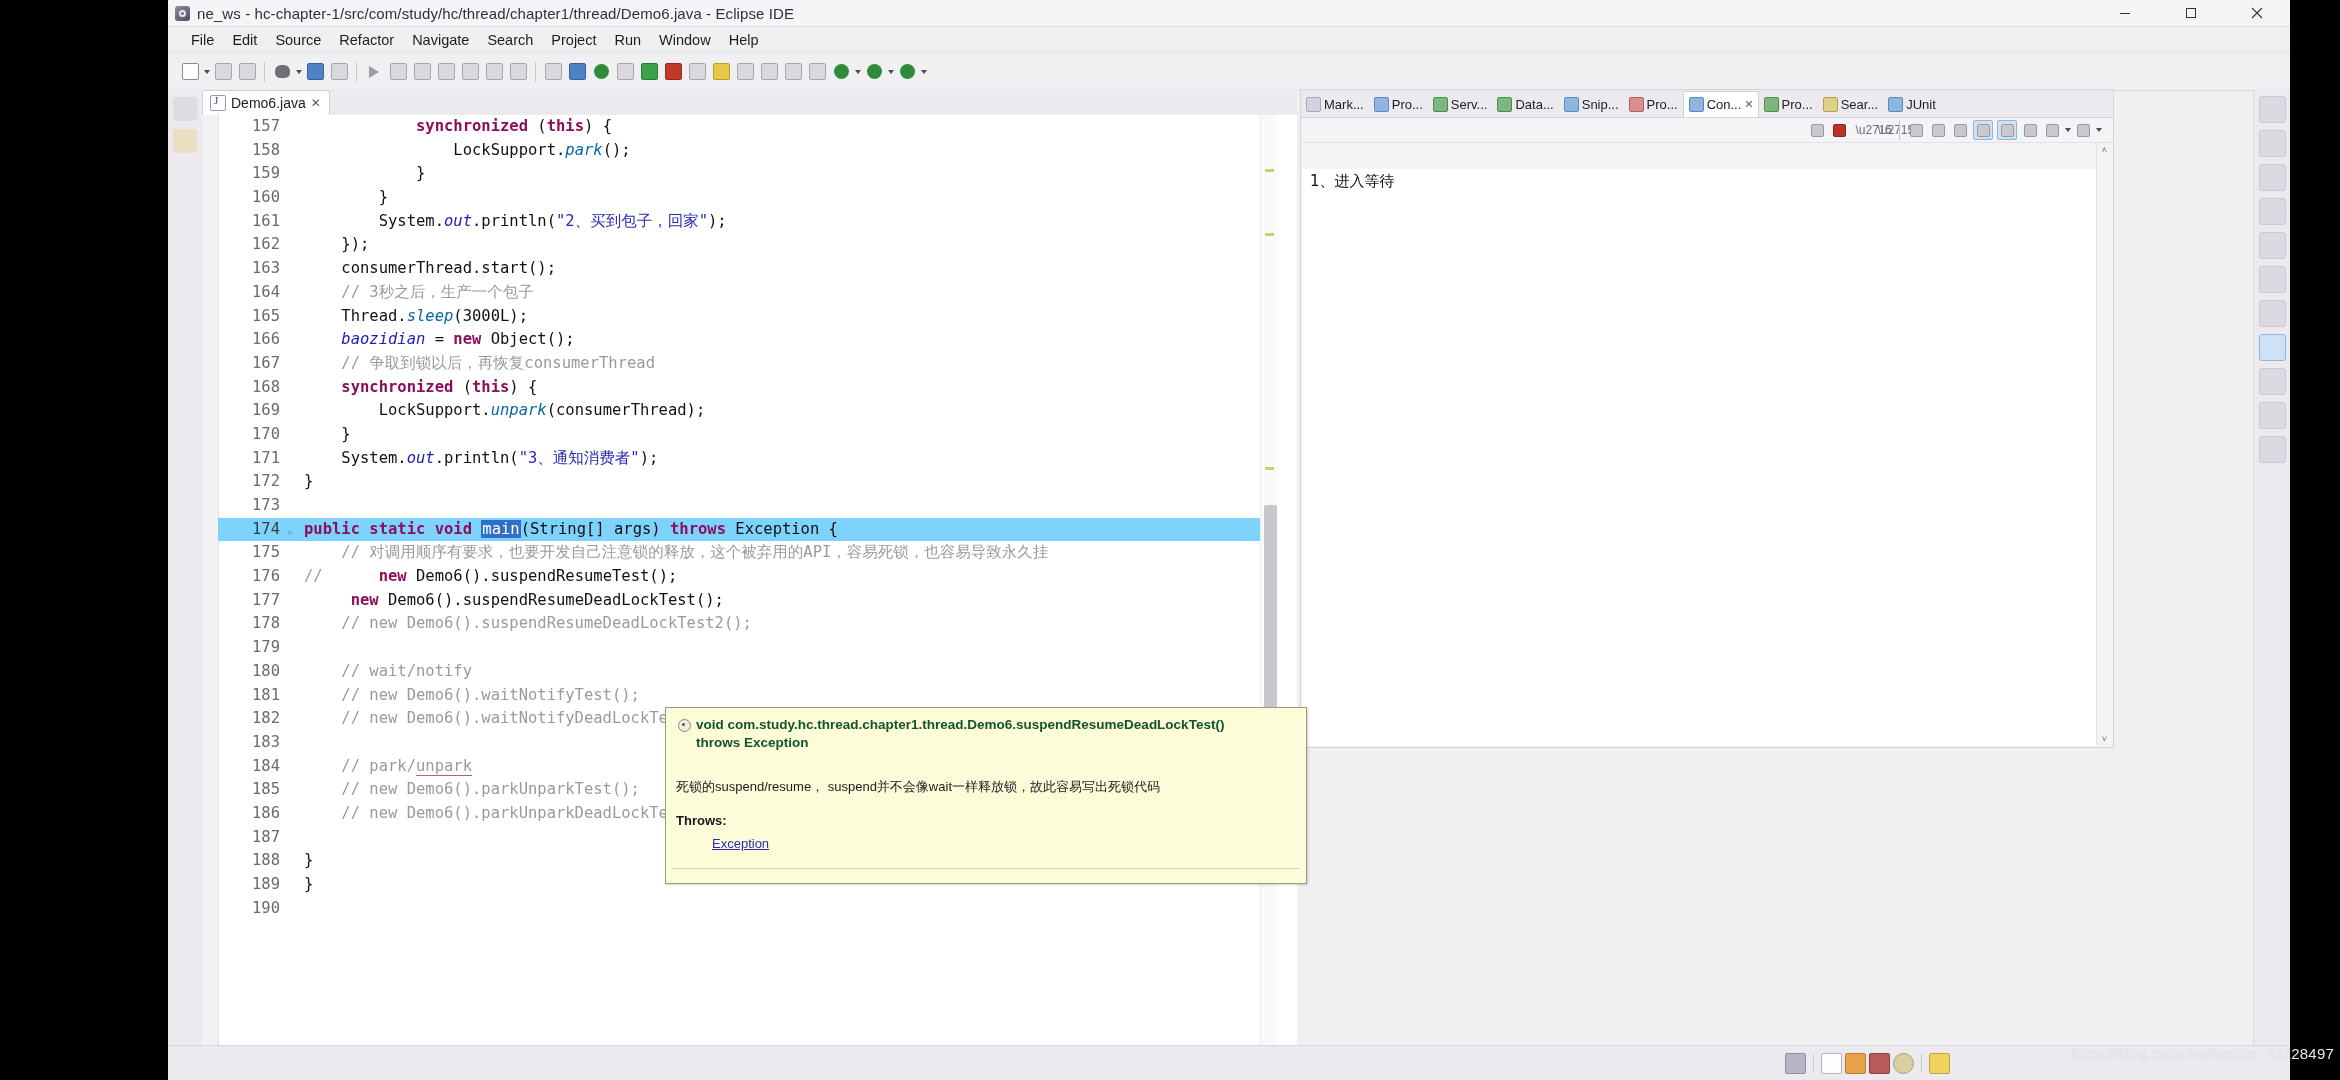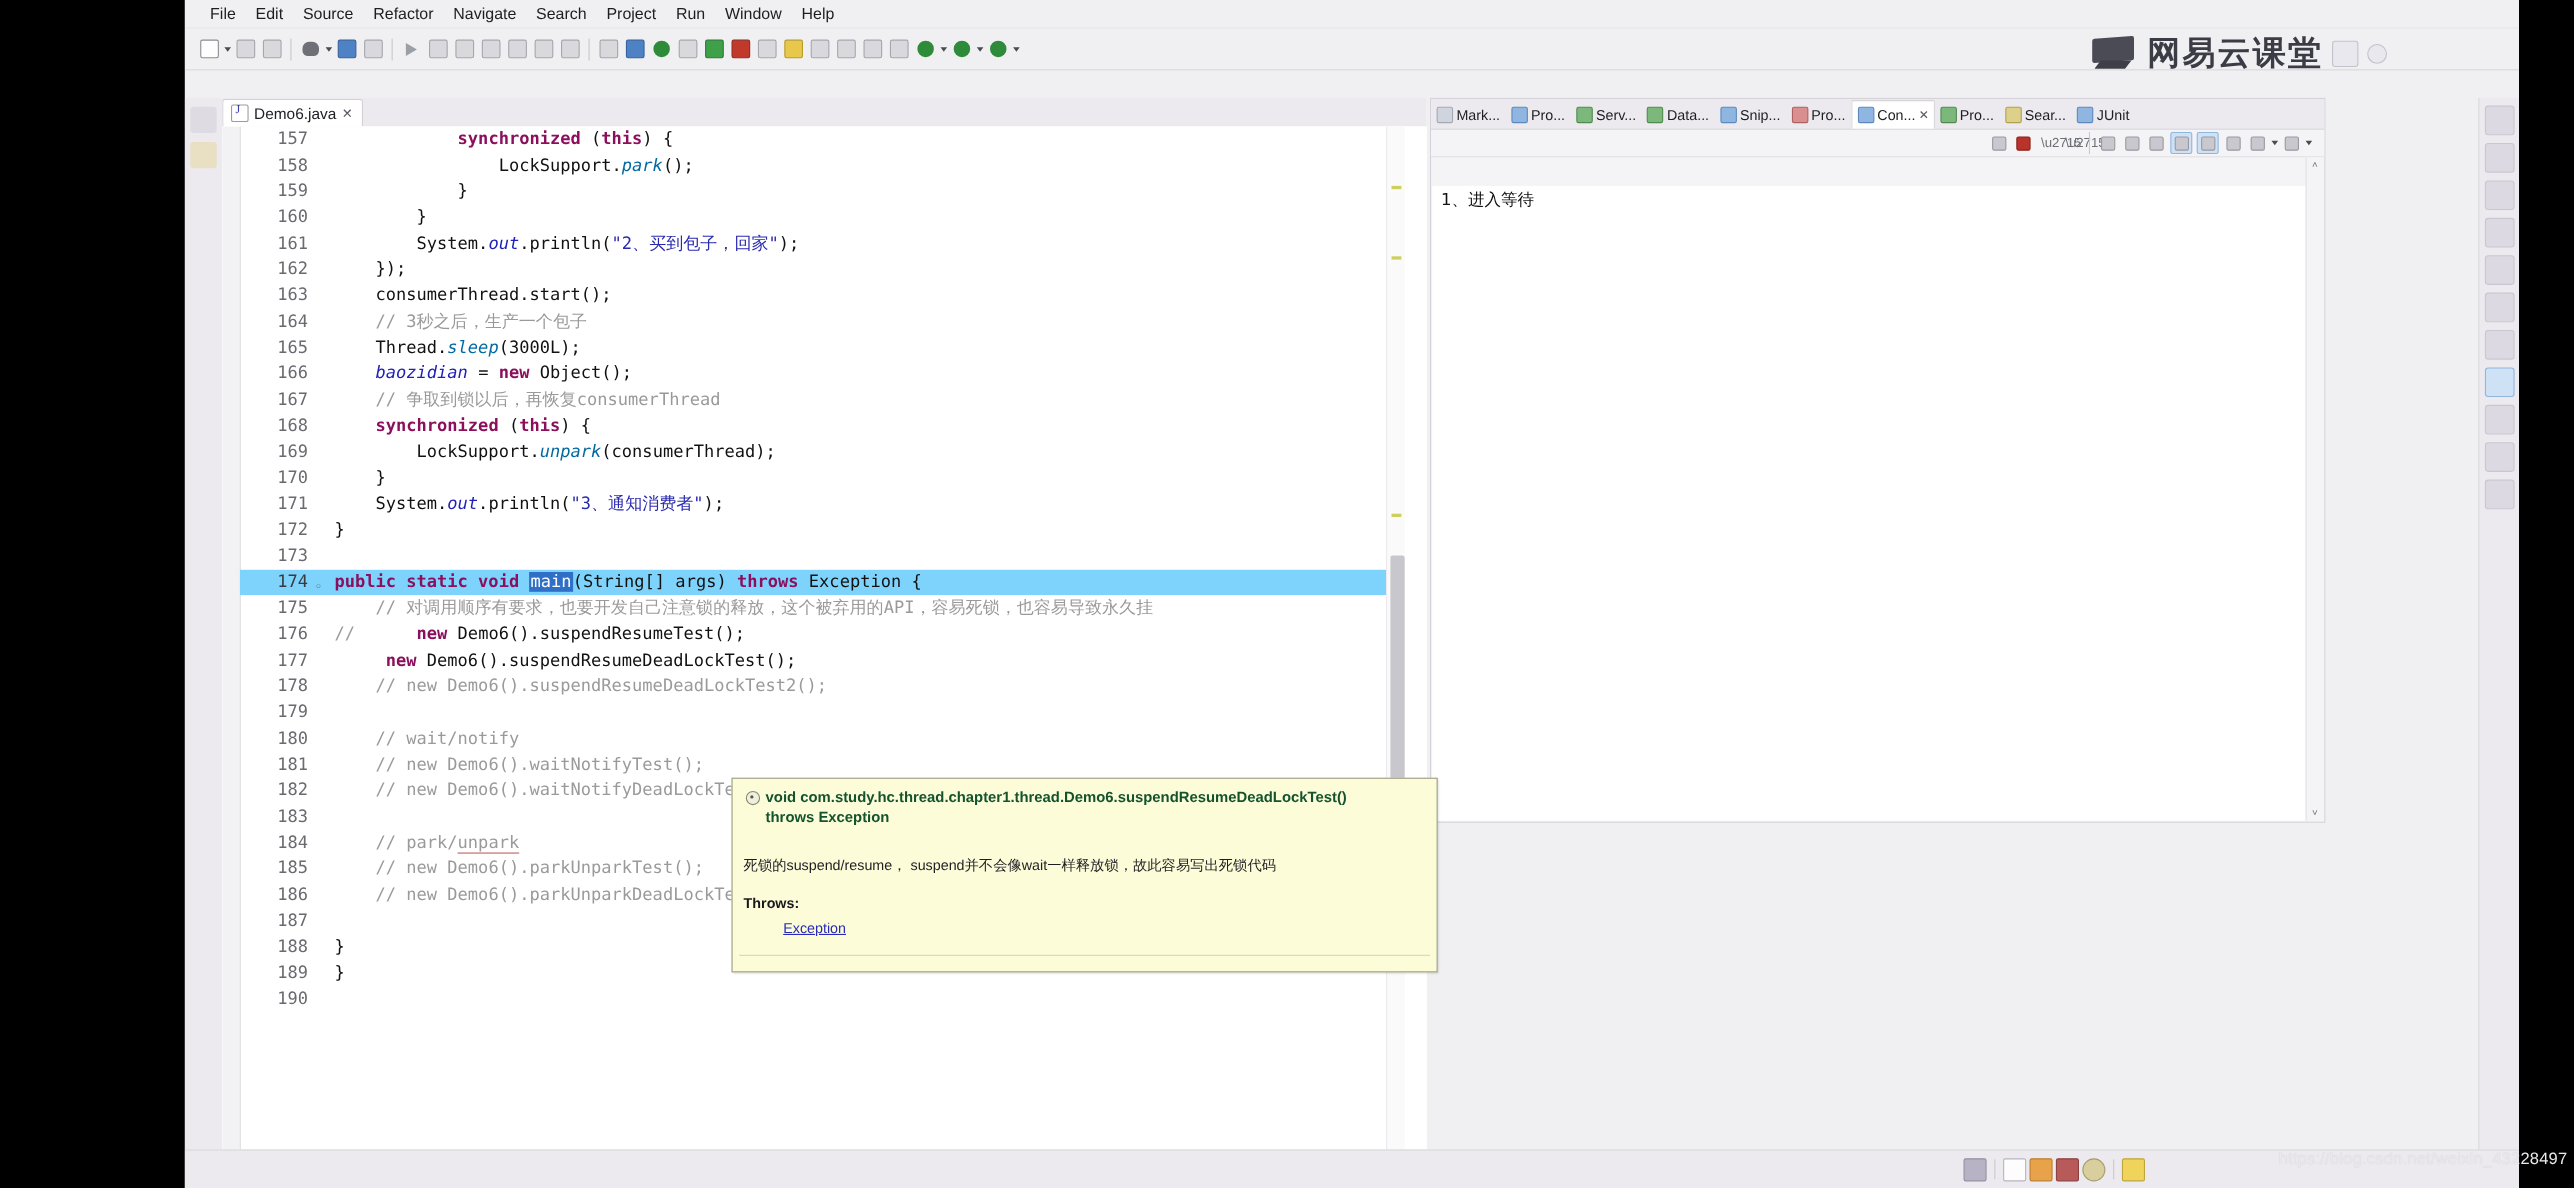--- a/index.html
+++ b/index.html
@@ -251,20 +251,41 @@
     white-space:nowrap;text-shadow:0 0 1px rgba(0,0,0,.15);
   }
 </style>
 </head>
 <body>
 
 <div id="root">
 
   <div class="eclipse-window">
 
+    <div class="titlebar">
+      <div class="tb-icon"></div>
+      <div class="tb-title">ne_ws - hc-chapter-1/src/com/study/hc/thread/chapter1/thread/Demo6.java - Eclipse IDE</div>
+      <div class="tb-btns">
+        <div class="tb-btn">
+          <svg width="12" height="12" viewBox="0 0 12 12">
+              <rect x="1" y="6" width="10" height="1" fill="#333"></rect>
+            </svg>
+        </div>
+        <div class="tb-btn">
+          <svg width="12" height="12" viewBox="0 0 12 12">
+              <rect x="1.5" y="1.5" width="9" height="9" fill="none" stroke="#333" stroke-width="1"></rect>
+            </svg>
+        </div>
+        <div class="tb-btn close">
+          <svg width="12" height="12" viewBox="0 0 12 12">
+              <path d="M1 1 L11 11 M11 1 L1 11" stroke="#333" stroke-width="1.1"></path>
+            </svg>
+        </div>
+      </div>
+    </div>
 
     <div class="menubar">
       <div class="menu-item"><span>File</span></div>
       <div class="menu-item"><span>Edit</span></div>
       <div class="menu-item"><span>Source</span></div>
       <div class="menu-item"><span>Refactor</span></div>
       <div class="menu-item"><span>Navigate</span></div>
       <div class="menu-item"><span>Search</span></div>
       <div class="menu-item"><span>Project</span></div>
       <div class="menu-item"><span>Run</span></div>
@@ -359,26 +380,20 @@
       <div class="arr"></div>
       <div class="ti">
           <span class="circ"></span>
         </div>
       <div class="arr"></div>
       <div class="ti">
           <span class="circ"></span>
         </div>
       <div class="arr"></div>
 
-      <div class="brand">
-        <div class="brand-mon"></div>
-        <div class="brand-text">网易云课堂</div>
-        <div class="brand-ic"></div>
-        <div class="brand-ic" style="width:16px;height:16px;border-radius:50%"></div>
-      </div>
     </div>
 
     <div class="main">
 
       <div class="leftbar">
         <div class="lb-ic"></div>
         <div class="lb-ic i2"></div>
       </div>
 
       <div class="editor">

